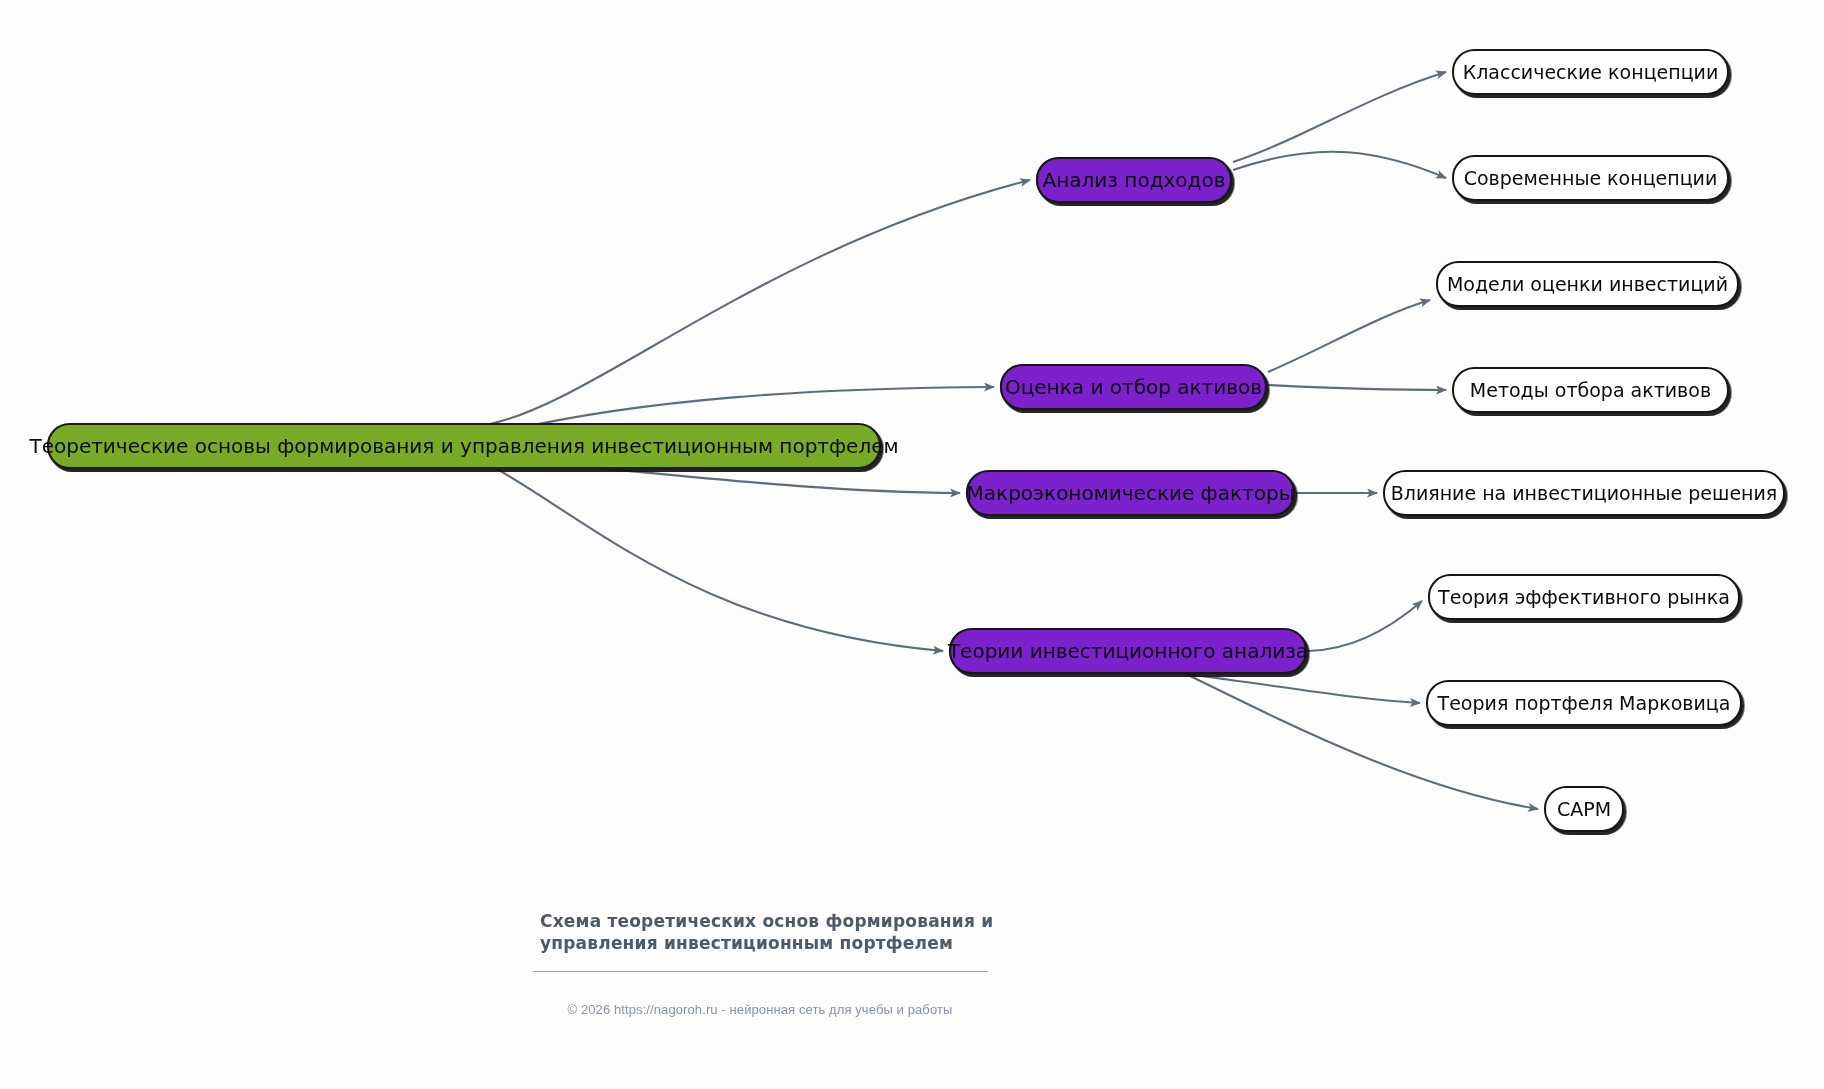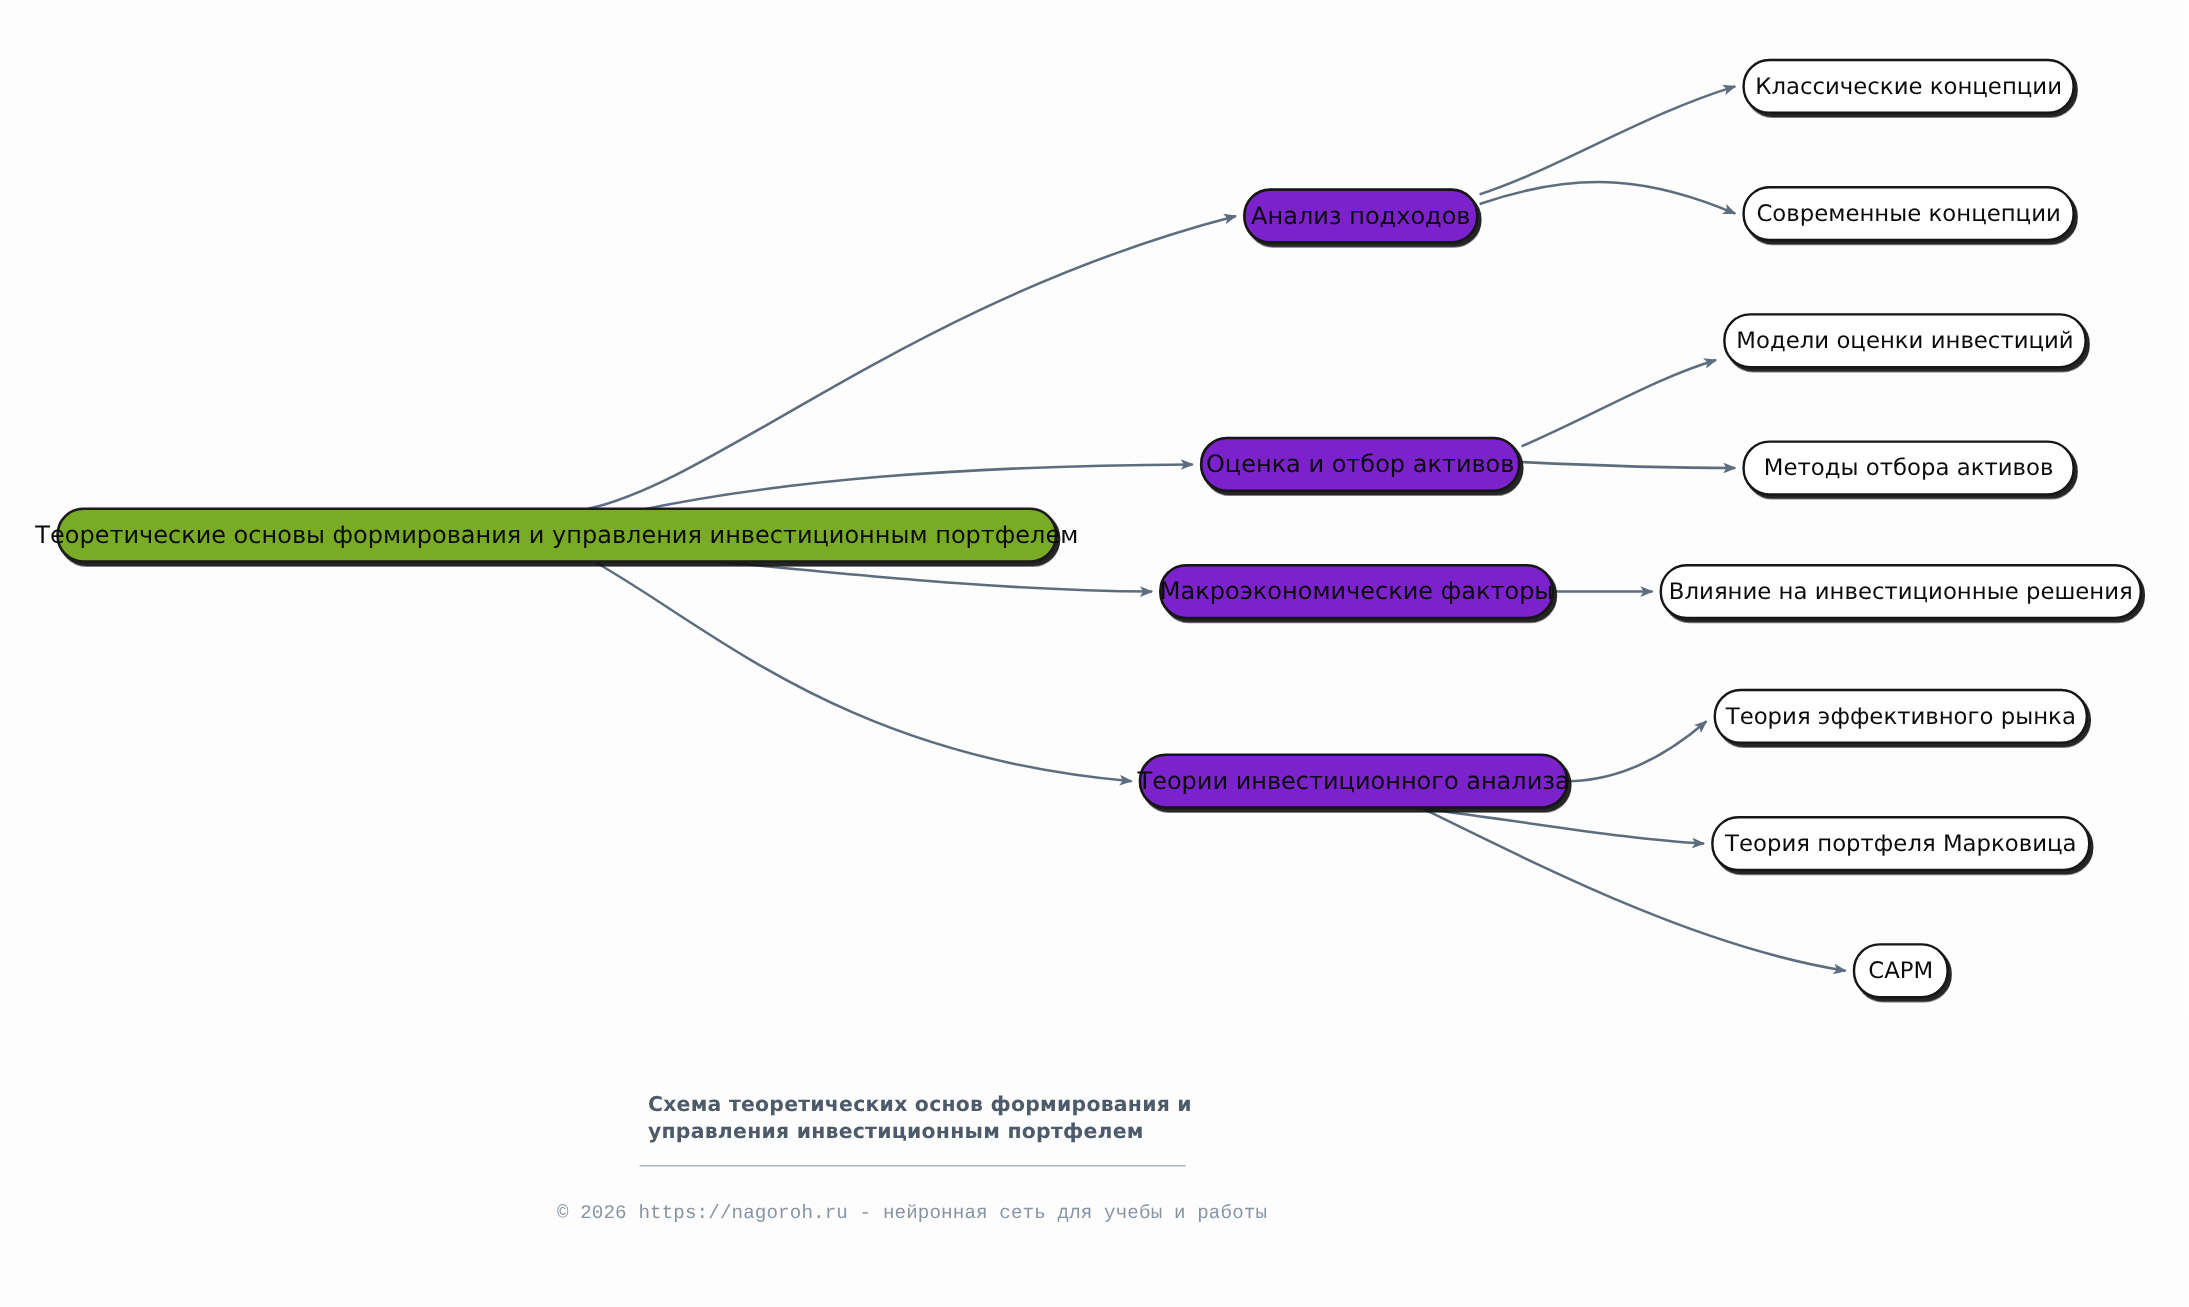--- a/index.html
+++ b/index.html
@@ -80,22 +80,22 @@
   }
   .caption-rule {
     margin: 16px auto 0 auto;
     width: 455px;
     height: 1px;
     background: #9aa6b2;
   }
   .copyright-text {
     margin-top: 30px;
     color: #8894a3;
-    font-family: Liberation Mono, monospace;
-    font-size: 16px;
+    font-family: Liberation Sans, sans-serif;
+    font-size: 13px;
     letter-spacing: 0.1px;
   }
 </style>
 </head>
 <body>
 
 <div id="canvas">
 
   <svg id="diagram-svg" viewBox="0 0 1824 1089" xmlns="http://www.w3.org/2000/svg">
     <defs>

